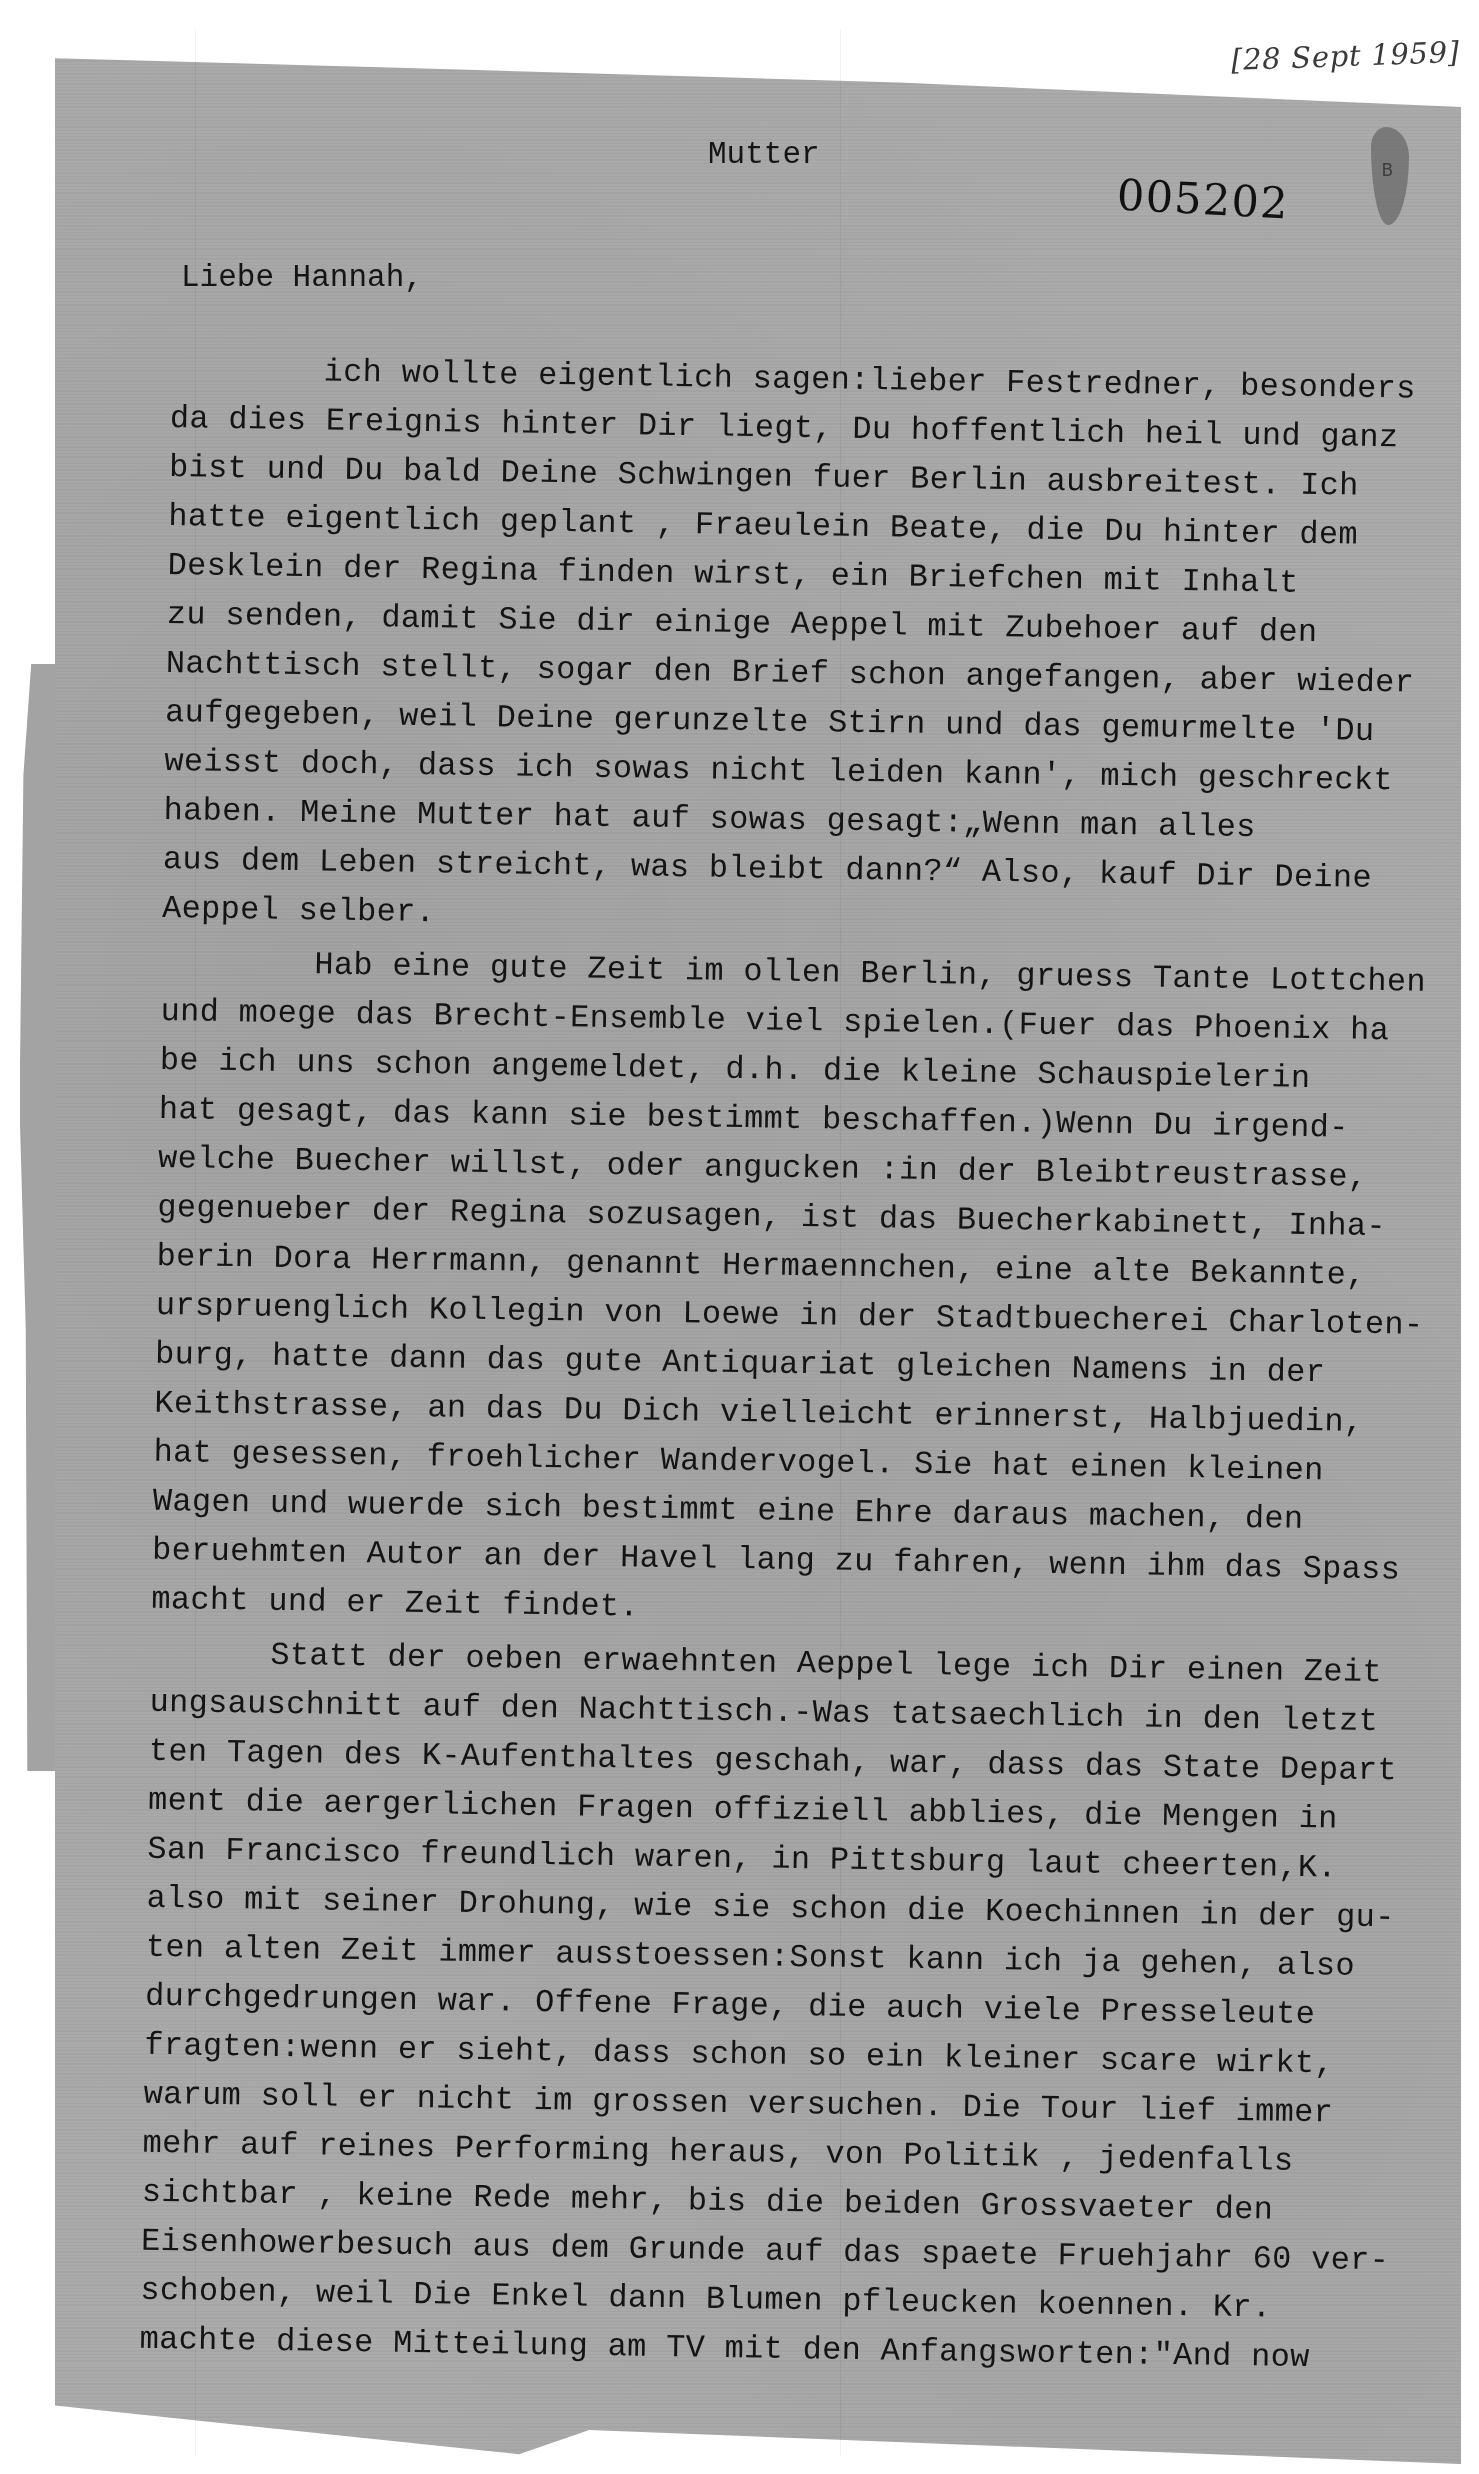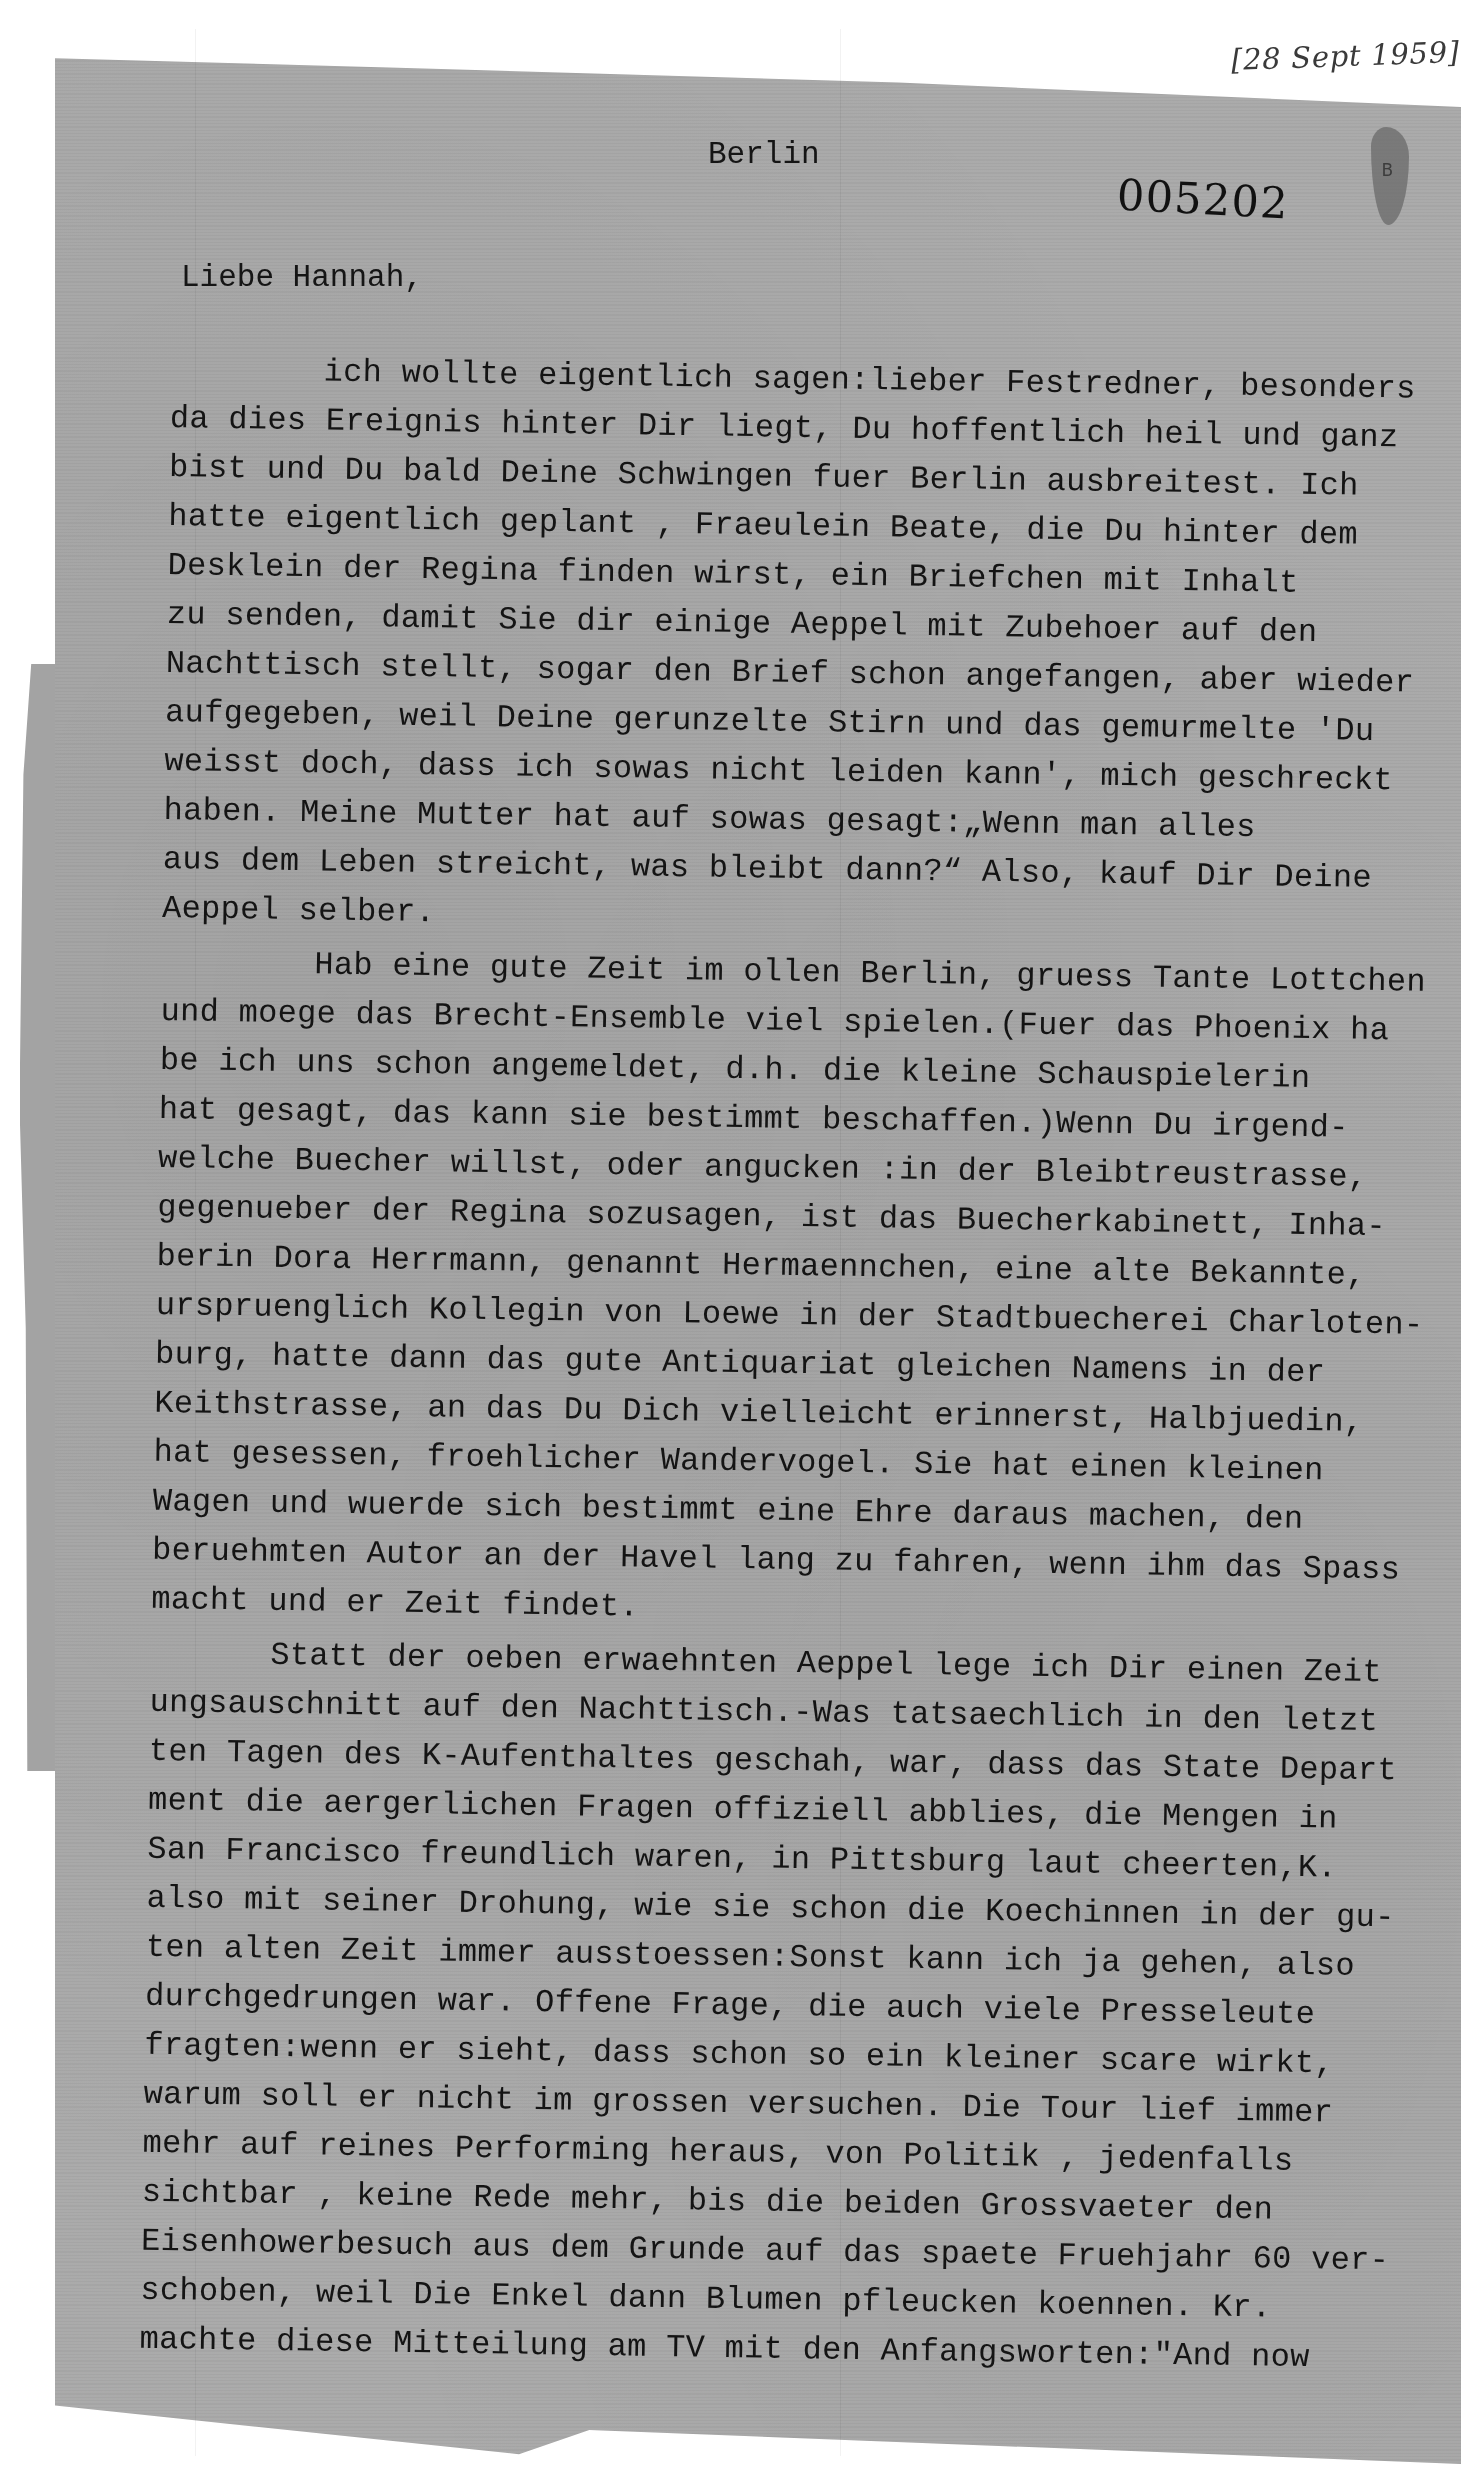--- a/index.html
+++ b/index.html
@@ -69,17 +69,17 @@
 </div>
 <div class="fold" style="left:840px"></div>
 <div class="fold" style="left:195px"></div>
 
 <div class="date-note">[28 Sept 1959]</div>
 <div class="doc-number">005202</div>
 <div class="ink-blot">
     <span>B</span>
   </div>
 
-<div class="heading">Berlin</div>
+<div class="heading">Mutter</div>
 <div class="salutation">Liebe Hannah,</div>
 
 <div class="body-text" id="letter-body"><div><span class="line" style="padding-left: 153px;">ich wollte eigentlich sagen:lieber Festredner, besonders</span><span class="line">da dies Ereignis hinter Dir liegt, Du hoffentlich heil und ganz</span><span class="line">bist und Du bald Deine Schwingen fuer Berlin ausbreitest. Ich</span><span class="line">hatte eigentlich geplant , Fraeulein Beate, die Du hinter dem</span><span class="line">Desklein der Regina finden wirst, ein Briefchen mit Inhalt</span><span class="line">zu senden, damit Sie dir einige Aeppel mit Zubehoer auf den</span><span class="line">Nachttisch stellt, sogar den Brief schon angefangen, aber wieder</span><span class="line">aufgegeben, weil Deine gerunzelte Stirn und das gemurmelte 'Du</span><span class="line">weisst doch, dass ich sowas nicht leiden kann', mich geschreckt</span><span class="line">haben. Meine Mutter hat auf sowas gesagt:„Wenn man alles</span><span class="line">aus dem Leben streicht, was bleibt dann?“ Also, kauf Dir Deine</span><span class="line">Aeppel selber.</span></div><span class="gap"></span><div><span class="line" style="padding-left: 153px;">Hab eine gute Zeit im ollen Berlin, gruess Tante Lottchen</span><span class="line">und moege das Brecht-Ensemble viel spielen.(Fuer das Phoenix ha</span><span class="line">be ich uns schon angemeldet, d.h. die kleine Schauspielerin</span><span class="line">hat gesagt, das kann sie bestimmt beschaffen.)Wenn Du irgend-</span><span class="line">welche Buecher willst, oder angucken :in der Bleibtreustrasse,</span><span class="line">gegenueber der Regina sozusagen, ist das Buecherkabinett, Inha-</span><span class="line">berin Dora Herrmann, genannt Hermaennchen, eine alte Bekannte,</span><span class="line">urspruenglich Kollegin von Loewe in der Stadtbuecherei Charloten-</span><span class="line">burg, hatte dann das gute Antiquariat gleichen Namens in der</span><span class="line">Keithstrasse, an das Du Dich vielleicht erinnerst, Halbjuedin,</span><span class="line">hat gesessen, froehlicher Wandervogel. Sie hat einen kleinen</span><span class="line">Wagen und wuerde sich bestimmt eine Ehre daraus machen, den</span><span class="line">beruehmten Autor an der Havel lang zu fahren, wenn ihm das Spass</span><span class="line">macht und er Zeit findet.</span></div><span class="gap"></span><div><span class="line" style="padding-left: 120px;">Statt der oeben erwaehnten Aeppel lege ich Dir einen Zeit</span><span class="line">ungsauschnitt auf den Nachttisch.-Was tatsaechlich in den letzt</span><span class="line">ten Tagen des K-Aufenthaltes geschah, war, dass das State Depart</span><span class="line">ment die aergerlichen Fragen offiziell abblies, die Mengen in</span><span class="line">San Francisco freundlich waren, in Pittsburg laut cheerten,K.</span><span class="line">also mit seiner Drohung, wie sie schon die Koechinnen in der gu-</span><span class="line">ten alten Zeit immer ausstoessen:Sonst kann ich ja gehen, also</span><span class="line">durchgedrungen war. Offene Frage, die auch viele Presseleute</span><span class="line">fragten:wenn er sieht, dass schon so ein kleiner scare wirkt,</span><span class="line">warum soll er nicht im grossen versuchen. Die Tour lief immer</span><span class="line">mehr auf reines Performing heraus, von Politik , jedenfalls</span><span class="line">sichtbar , keine Rede mehr, bis die beiden Grossvaeter den</span><span class="line">Eisenhowerbesuch aus dem Grunde auf das spaete Fruehjahr 60 ver-</span><span class="line">schoben, weil Die Enkel dann Blumen pfleucken koennen. Kr.</span><span class="line">machte diese Mitteilung am TV mit den Anfangsworten:"And now</span></div></div>
 
 
 </body></html>

